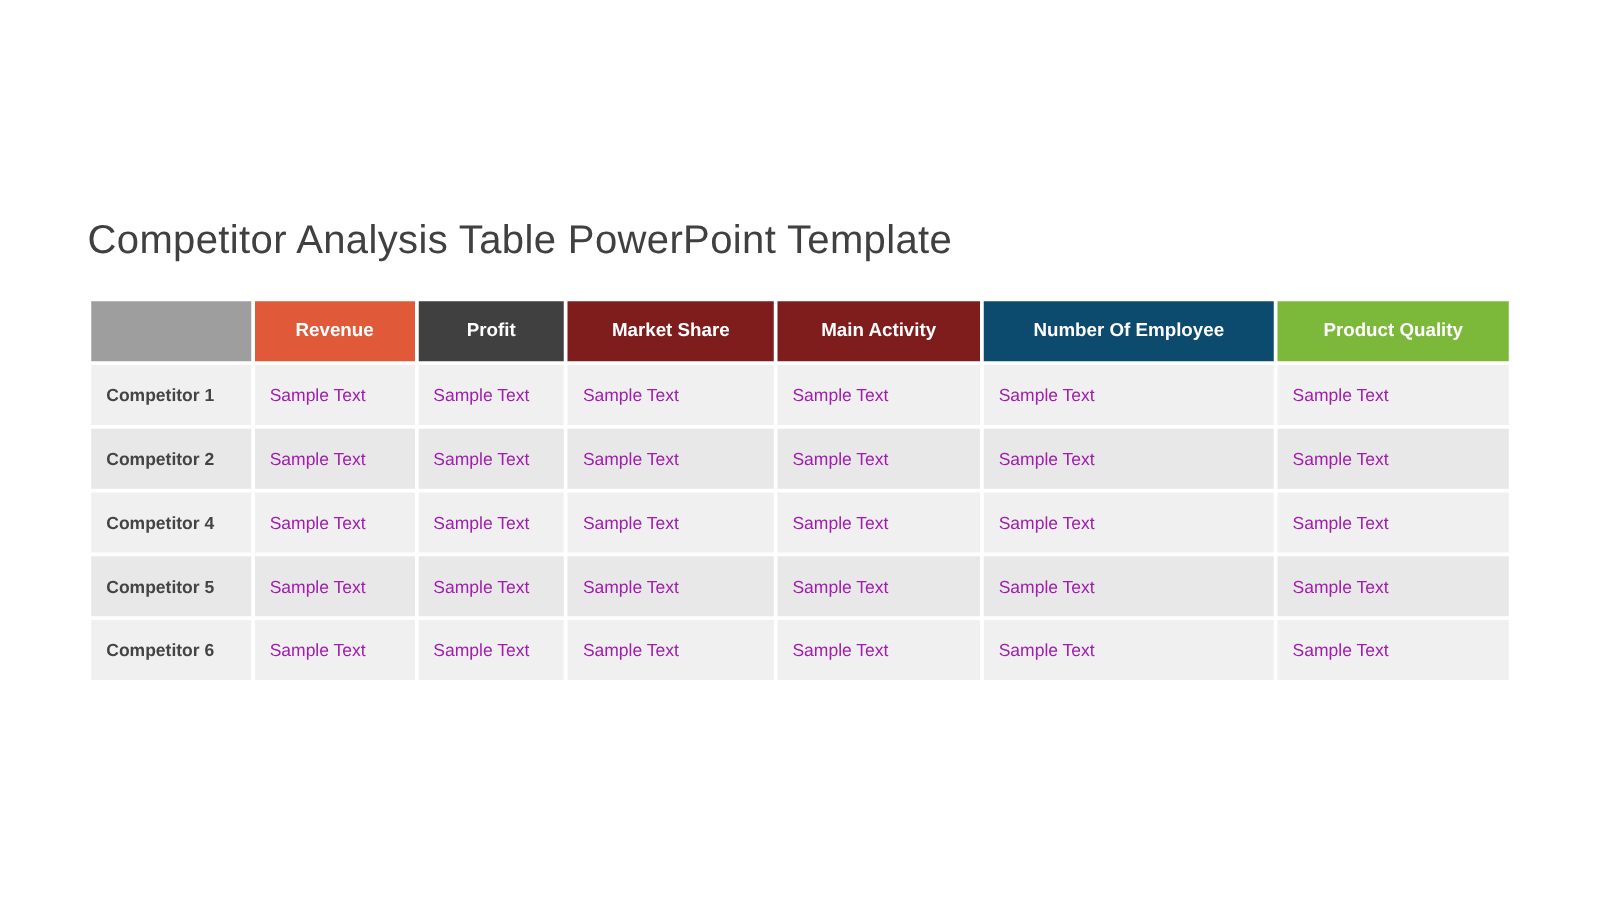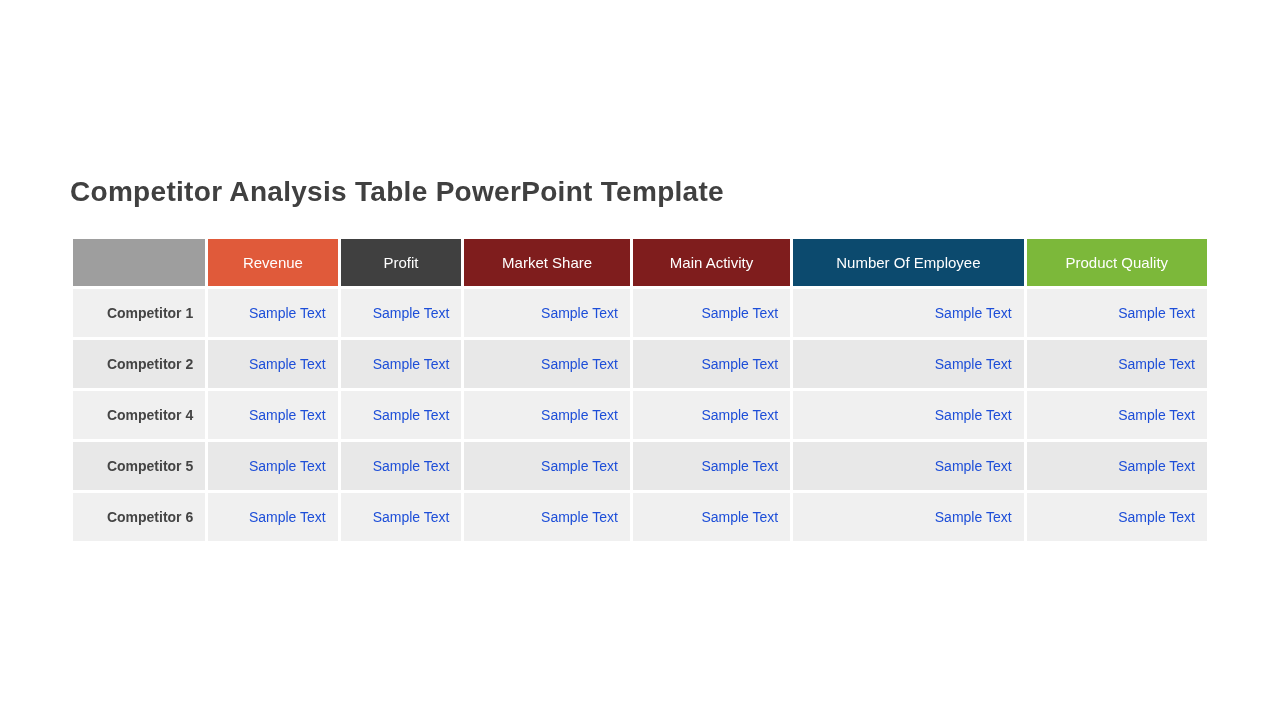--- a/index.html
+++ b/index.html
@@ -18,43 +18,43 @@
       justify-content: center;
       overflow: hidden;
     }
 
     .slide {
       width: 1180px;
       padding: 30px 20px;
     }
 
     .slide-title {
-      font-size: 28px;
-      font-weight: 700;
+      font-size: 32px;
+      font-weight: 400;
       color: #404040;
       margin-bottom: 28px;
       letter-spacing: 0.3px;
     }
 
     .table-wrapper {
       width: 100%;
       border-collapse: collapse;
     }
 
     table {
       width: 100%;
       border-collapse: separate;
       border-spacing: 3px;
     }
 
     thead tr th {
       padding: 14px 24px;
       text-align: center;
       font-size: 15px;
-      font-weight: 400;
+      font-weight: 700;
       color: #ffffff;
       line-height: 1.3;
       vertical-align: middle;
     }
 
     th.header-empty {
       background-color: #9e9e9e;
       color: transparent;
     }
 
@@ -77,23 +77,23 @@
     th.header-number-employee {
       background-color: #0c4a6e;
     }
 
     th.header-product-quality {
       background-color: #7cb83a;
     }
 
     tbody tr td {
       padding: 16px 12px;
-      text-align: right;
+      text-align: left;
       font-size: 14px;
-      color: #1d4ed8;
+      color: #a21caf;
       vertical-align: middle;
       background-color: #f0f0f0;
     }
 
     tbody tr:nth-child(even) td {
       background-color: #e8e8e8;
     }
 
     tbody tr td:first-child {
       font-weight: 700;

